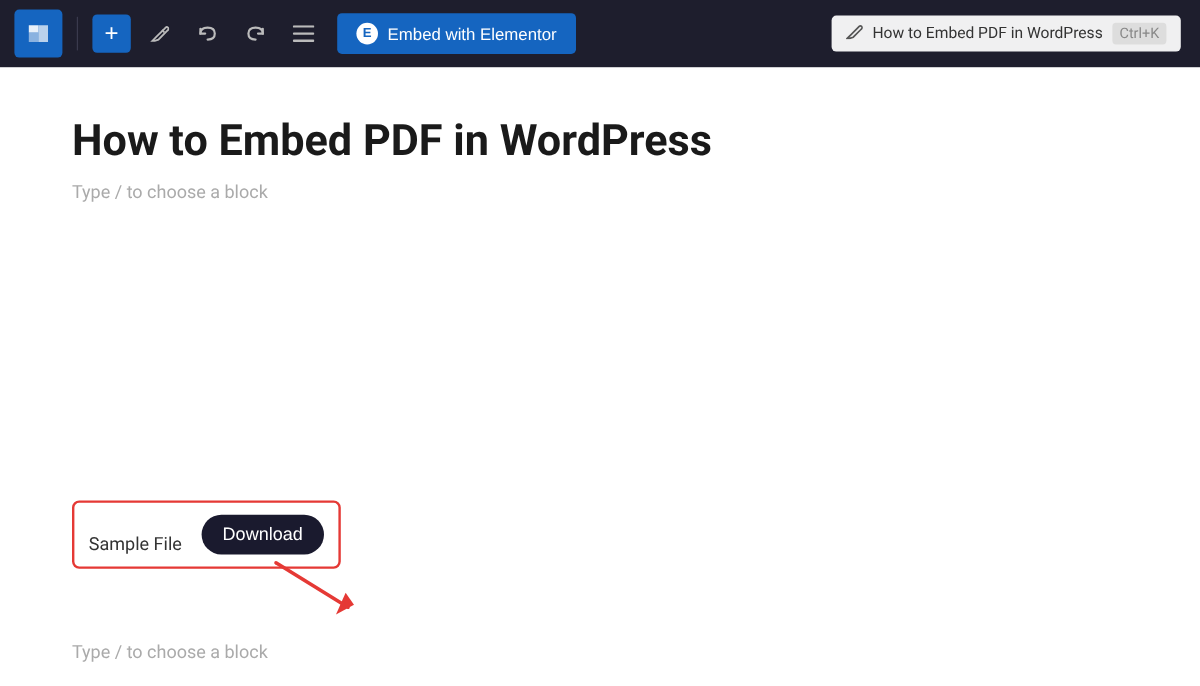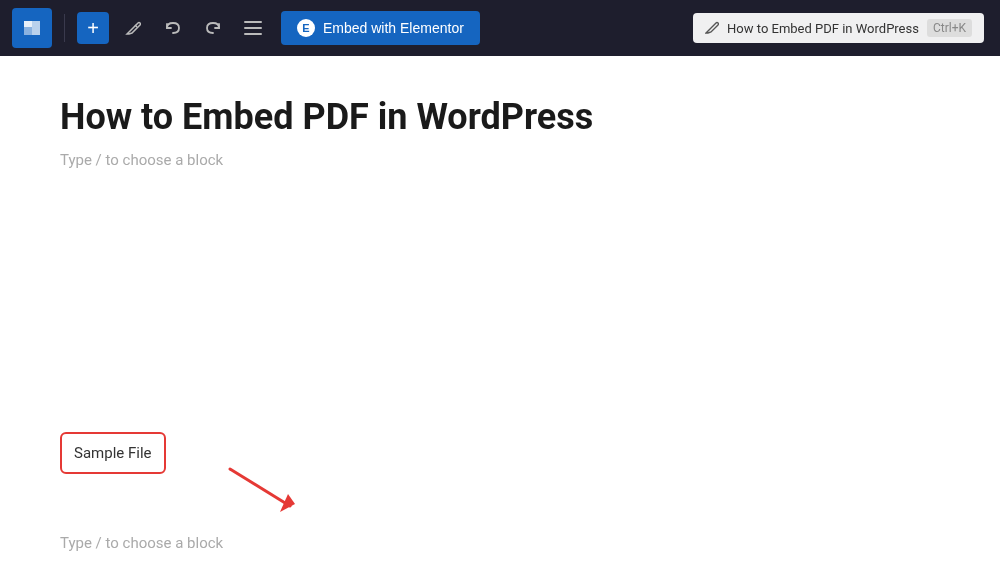--- a/index.html
+++ b/index.html
@@ -286,20 +286,21 @@
 
   <h1 class="page-title">How to Embed PDF in WordPress</h1>
 
   <p class="block-placeholder">Type / to choose a block</p>
 
   <div class="content-spacer"></div>
 
   <div class="download-widget-wrapper">
     <div class="download-widget">
       <span class="download-filename">Sample File</span>
+      <button class="download-btn">Download</button>
     </div>
 
     
     <div class="arrow-container">
       <svg class="arrow-svg" viewBox="0 0 80 50" xmlns="http://www.w3.org/2000/svg">
         <line x1="10" y1="5" x2="70" y2="42" stroke="#e53935" stroke-width="3" stroke-linecap="round"></line>
         <polygon points="60,48 75,40 68,30" fill="#e53935"></polygon>
       </svg>
     </div>
   </div>

